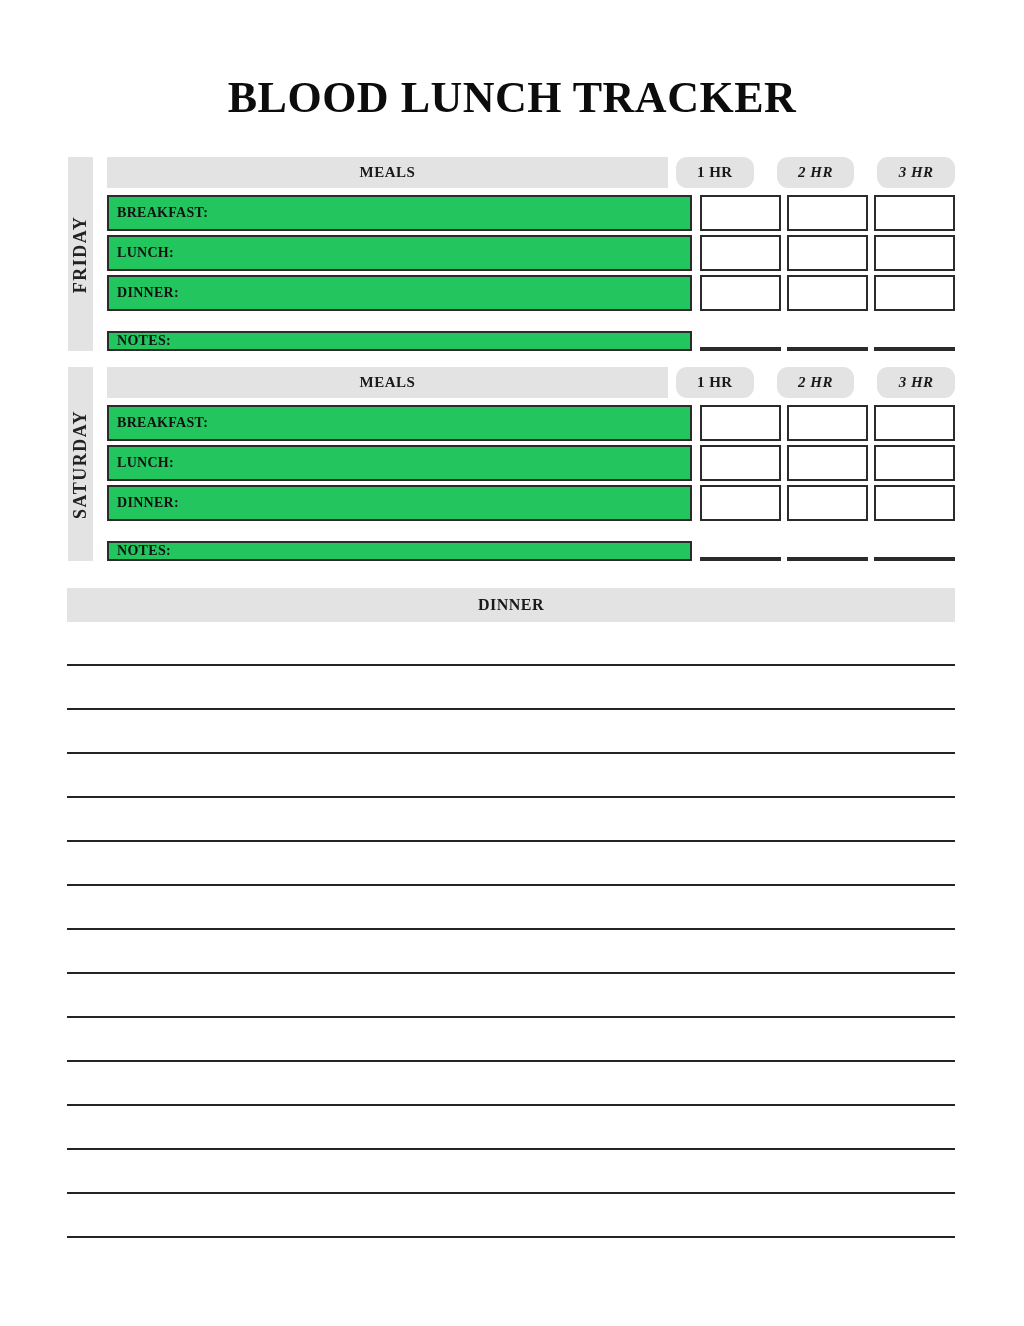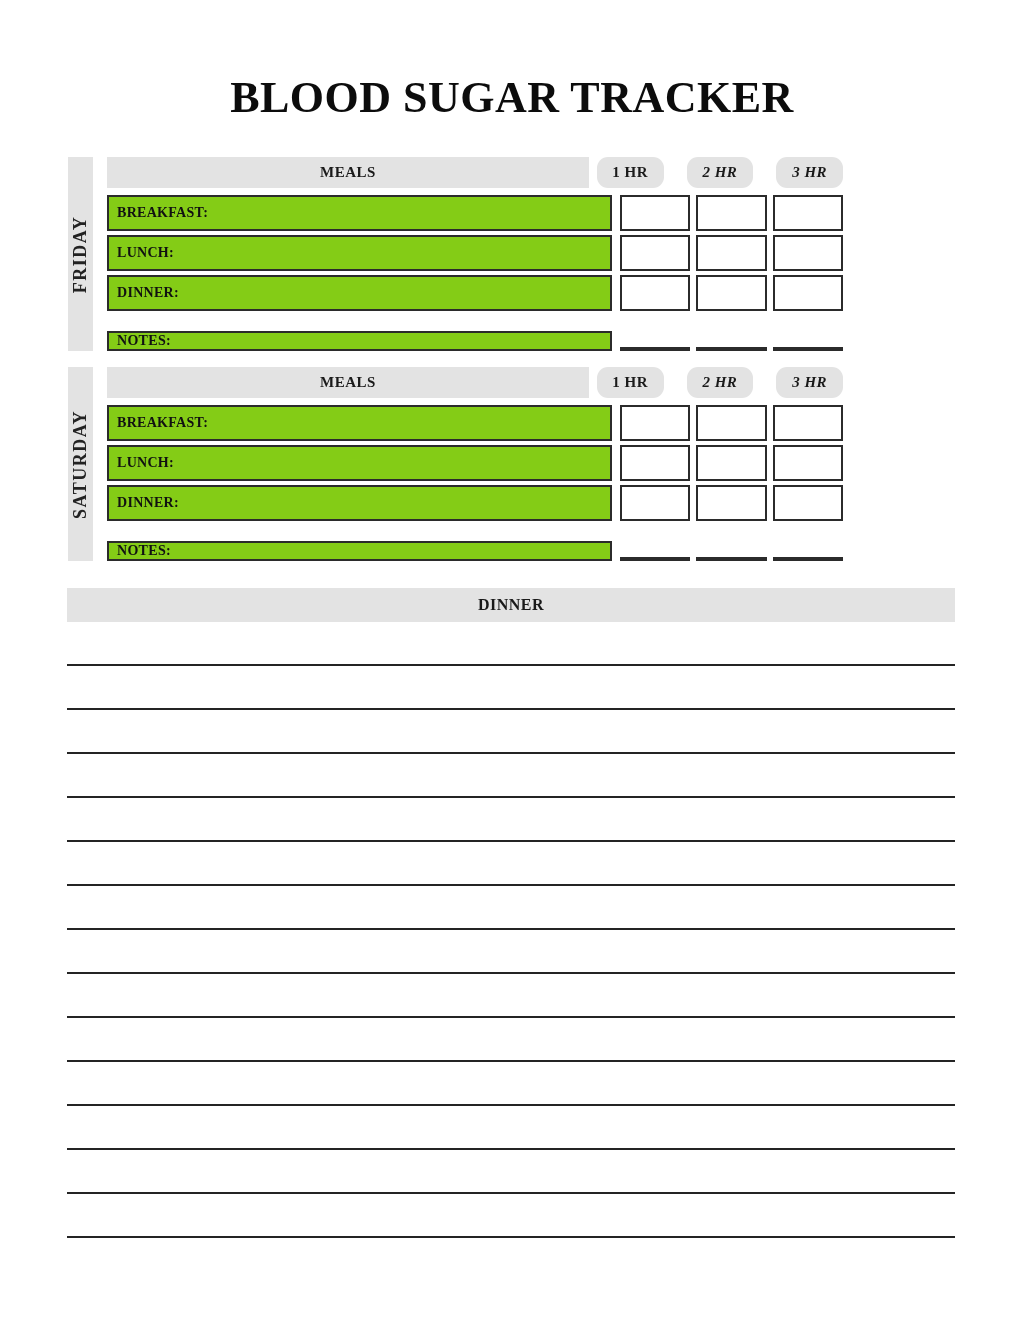--- a/index.html
+++ b/index.html
@@ -41,21 +41,21 @@
   }
   .day-band-text {
     transform: rotate(-90deg);
     white-space: nowrap;
     font-weight: bold;
     font-size: 18px;
     letter-spacing: 1.5px;
     color: #222222;
   }
   .day-table {
-    width: 736px;
+    width: 848px;
     display: flex;
     flex-direction: column;
   }
   .header-row {
     display: flex;
     height: 31px;
     margin-bottom: 7px;
   }
   .hcell {
     background: #e3e3e3;
@@ -72,21 +72,21 @@
   .hcell.hr + .hcell.hr { margin-left: 23px; font-style: italic; }
   .meal-row {
     display: flex;
     height: 36px;
     margin-bottom: 4px;
   }
   .meal-row:last-child { margin-bottom: 0; align-items: flex-end; }
   .meal-box {
     width: 585px;
     margin-right: 8px;
-    background: #84cc16;
+    background: #22c55e;
     border: 2px solid #2b2b2b;
     display: flex;
     align-items: center;
     padding-left: 8px;
   }
   .meal-label {
     font-weight: bold;
     font-size: 14px;
     letter-spacing: 0.3px;
     color: #111111;
@@ -122,21 +122,21 @@
     height: 2px;
     margin-top: 42px;
     background: #242424;
   }
 </style>
 </head>
 <body>
 
 <div class="page">
 
-  <h1 class="title">BLOOD SUGAR TRACKER</h1>
+  <h1 class="title">BLOOD LUNCH TRACKER</h1>
 
   <section class="day-section friday">
     <div class="day-band">
       <span class="day-band-text">FRIDAY</span>
     </div>
     <div class="day-table">
       <div class="header-row">
         <div class="hcell meals">MEALS</div>
         <div class="hcell hr">1 HR</div>
         <div class="hcell hr">2 HR</div>

